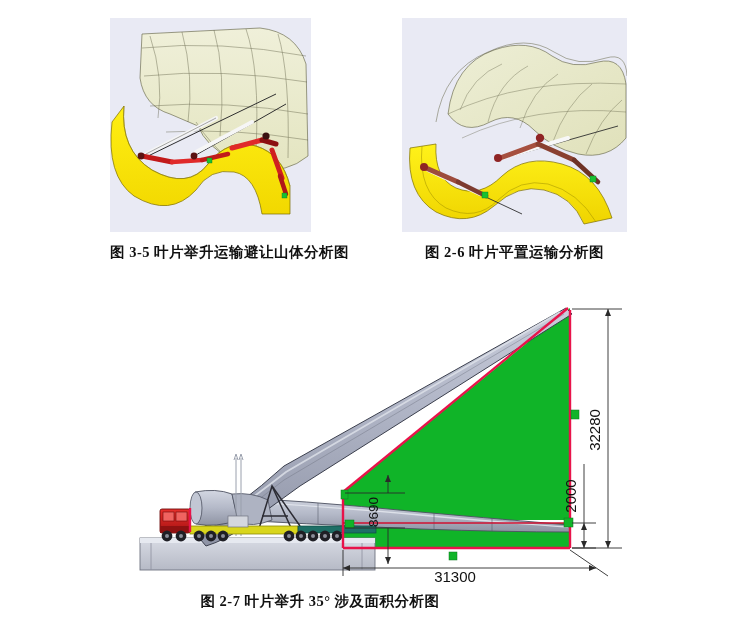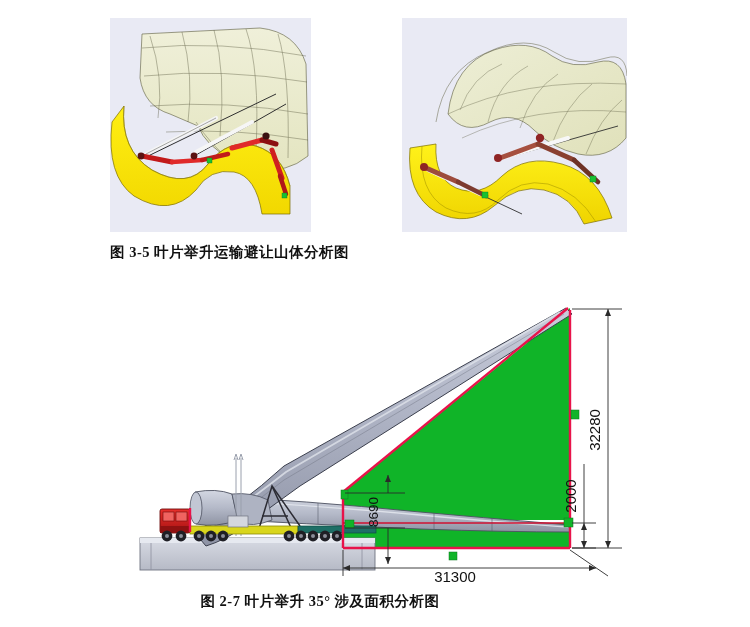--- a/index.html
+++ b/index.html
@@ -183,20 +183,21 @@
         <path d="M 98,140 L 136,126" stroke="#a6503f" stroke-width="5" stroke-linecap="round"></path>
         <path d="M 136,126 L 172,142" stroke="#8a4030" stroke-width="4.8" stroke-linecap="round"></path>
         <path d="M 172,142 L 196,164" stroke="#6e3226" stroke-width="4.6" stroke-linecap="round"></path>
         <circle cx="96" cy="140" r="4" fill="#8f2424"></circle>
         <circle cx="138" cy="120" r="4.2" fill="#8f2424"></circle>
         <rect x="188" y="158" width="6" height="6" fill="#19c132" stroke="#0b7a1e" stroke-width="0.4"></rect>
       </g>
     </svg>
   </div>
 
+  <div class="fig-caption" id="caption-26">图 2-6 叶片平置运输分析图</div>
 
   <div id="diagram">
     <svg id="diagram-svg" viewBox="0 0 750 305">
       <defs>
         <linearGradient id="bladeGrad" x1="0" y1="0" x2="0" y2="1">
           <stop offset="0%" stop-color="#c9cddb"></stop>
           <stop offset="42%" stop-color="#b0b5c6"></stop>
           <stop offset="100%" stop-color="#8f94a6"></stop>
         </linearGradient>
         <linearGradient id="bodyGrad" x1="0" y1="0" x2="0" y2="1">

